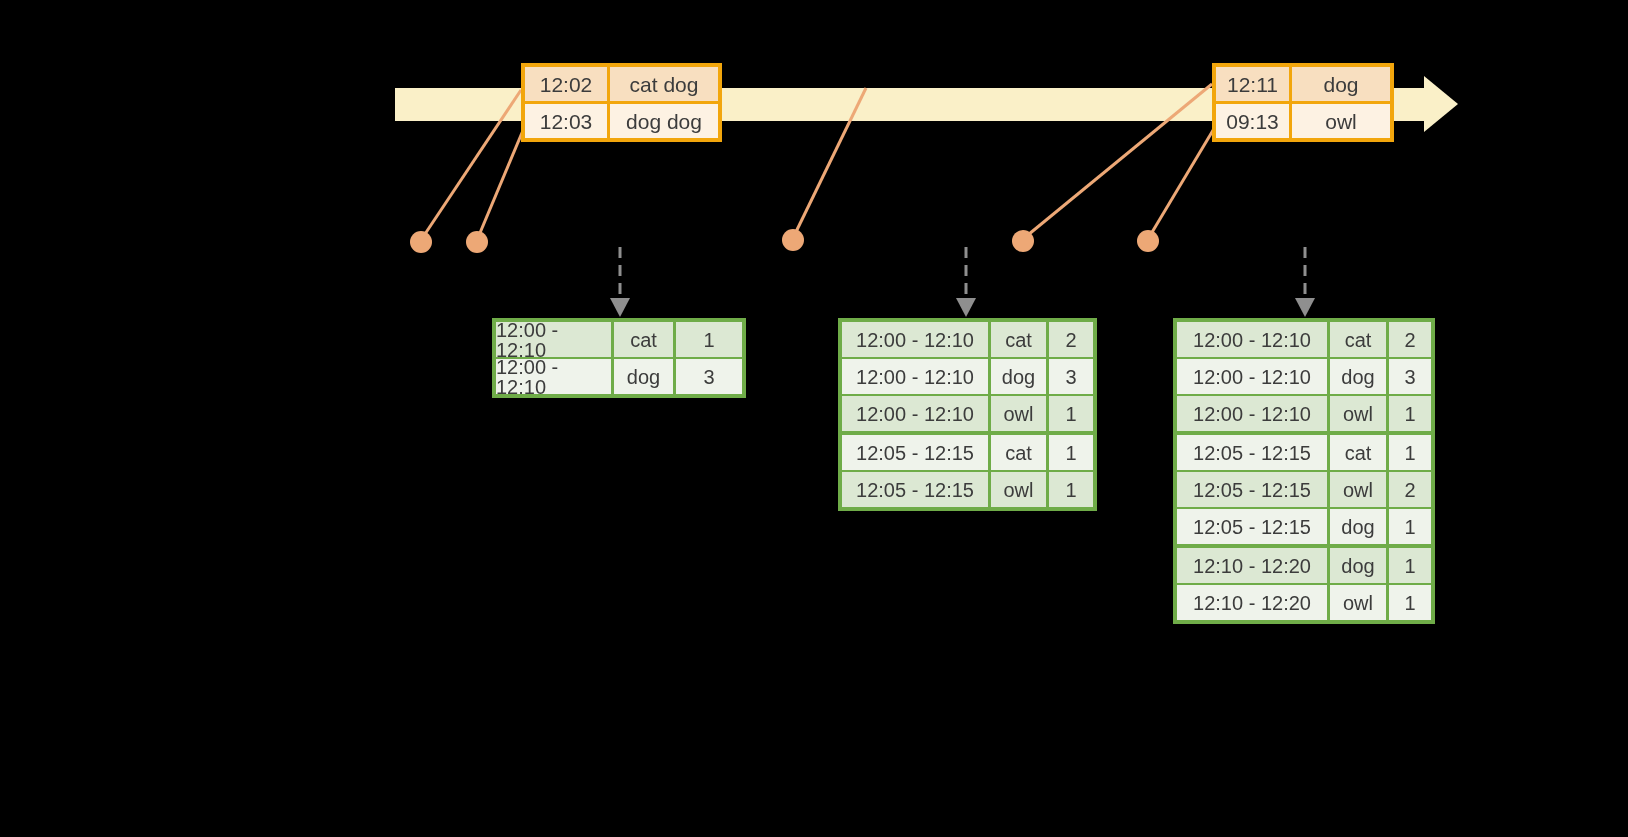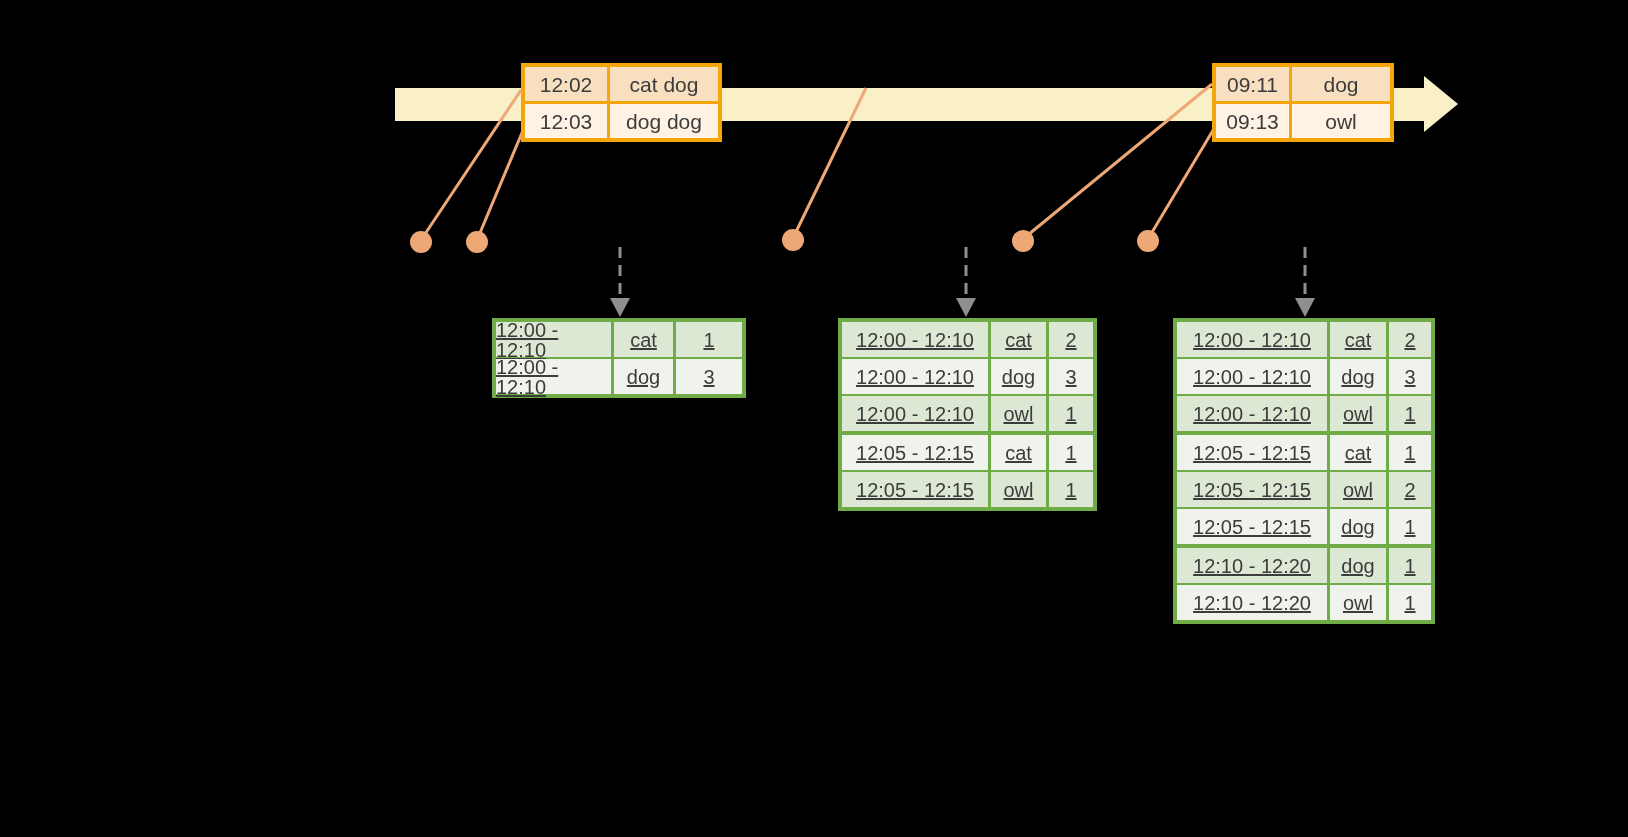--- a/index.html
+++ b/index.html
@@ -48,21 +48,21 @@
   
   .result-table{
     position:absolute;z-index:3;border:4px solid var(--result-border);
     background:var(--result-border);
   }
   .result-row{display:flex;}
   .result-row + .result-row{border-top:2px solid var(--result-border);}
   .result-row.sep{border-top:4px solid var(--result-border);}
   .result-row .cell{
     height:35px;display:flex;align-items:center;justify-content:center;
-    font-size:20px;line-height:1;color:var(--text);text-decoration:underline;
+    font-size:20px;line-height:1;color:var(--text);
   }
   .result-row .window,.result-row .word{border-right:3px solid var(--result-border);}
   .result-row.tint-a .cell{background:var(--result-row-dark);}
   .result-row.tint-b .cell{background:var(--result-row-light);}
   .rt-1{left:492px;top:318px;}
   .rt-2{left:838px;top:318px;}
   .rt-3{left:1173px;top:318px;}
   .rt-1 .window{width:115px;} .rt-1 .word{width:59px;}  .rt-1 .count{width:66px;}
   .rt-2 .window{width:146px;} .rt-2 .word{width:55px;}  .rt-2 .count{width:44px;}
   .rt-3 .window{width:150px;} .rt-3 .word{width:56px;}  .rt-3 .count{width:42px;}
@@ -113,21 +113,21 @@
       <div class="event-row tint-b">
         <div class="cell time">12:03</div>
         <div class="cell words">dog dog</div>
       </div>
     </div>
 
 
   <div class="event-table ev-c">
 
       <div class="event-row tint-a">
-        <div class="cell time">09:11</div>
+        <div class="cell time">12:11</div>
         <div class="cell words">dog</div>
       </div>
 
       <div class="event-row tint-b">
         <div class="cell time">09:13</div>
         <div class="cell words">owl</div>
       </div>
     </div>
 
   <div class="result-table rt-1">

